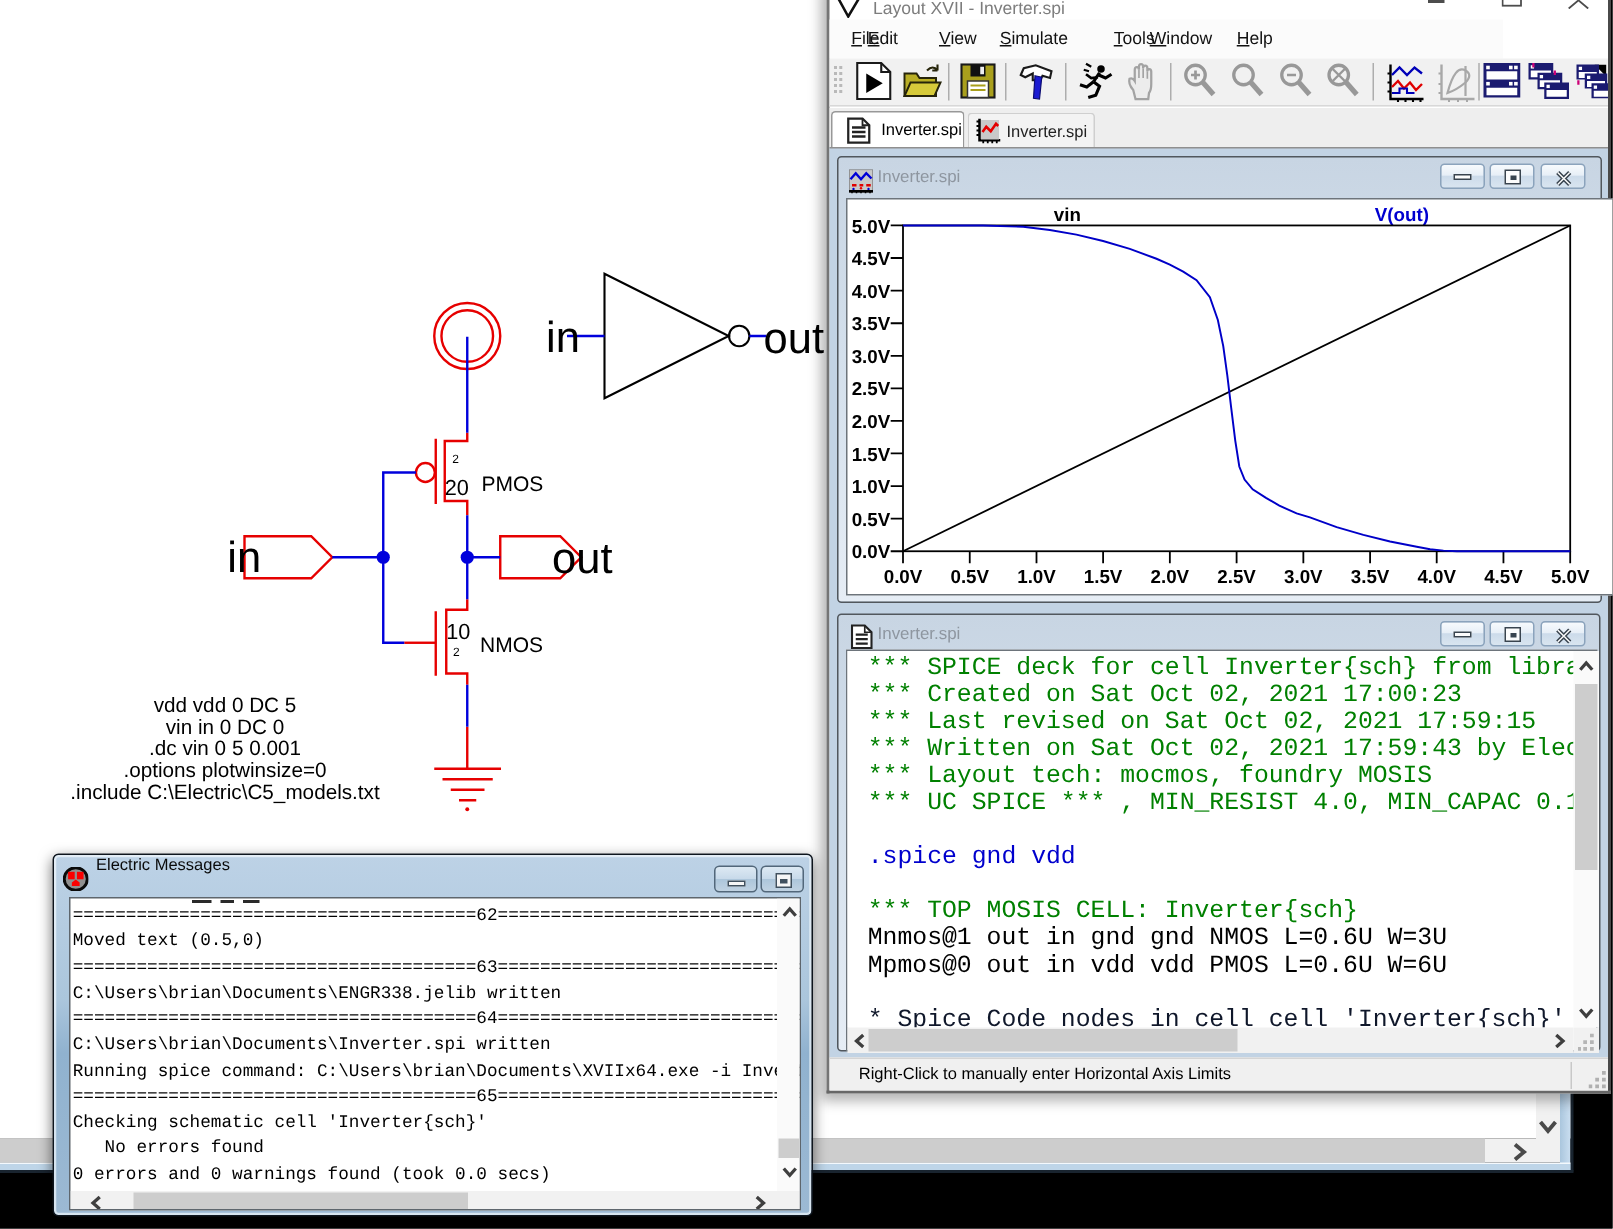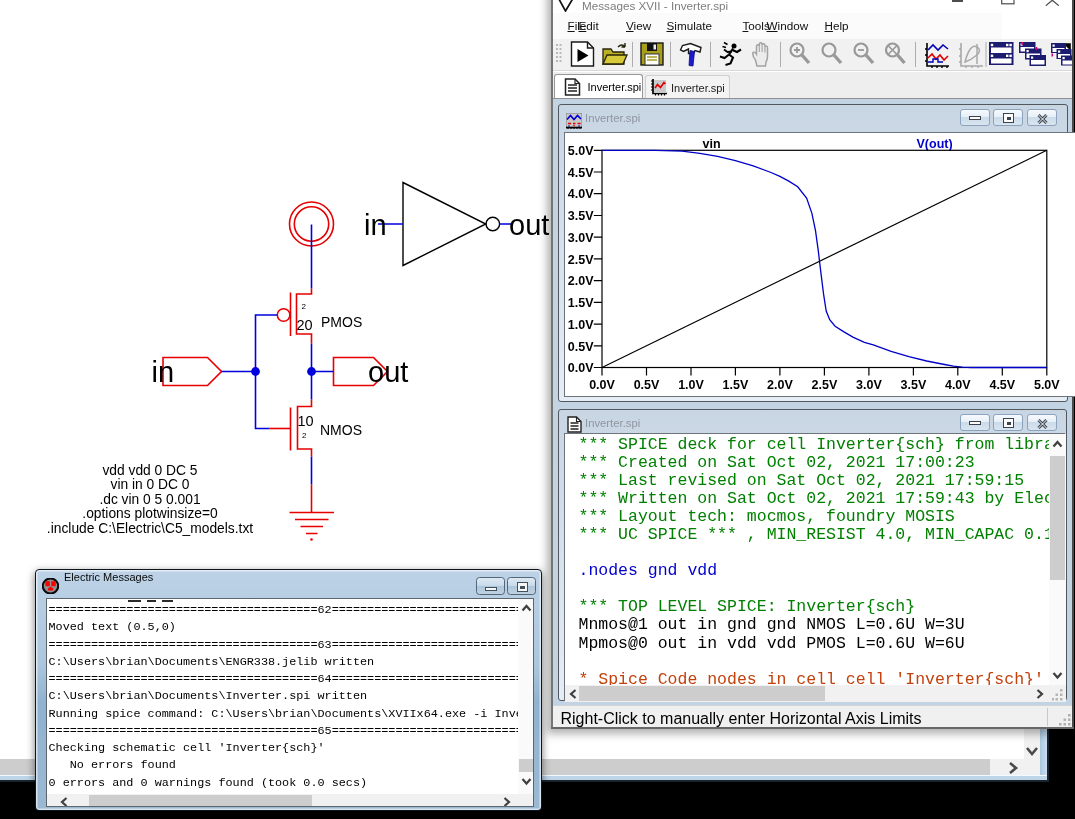--- a/index.html
+++ b/index.html
@@ -147,21 +147,21 @@
 <div class="abs" id="lts" style="left:551px;top:-14px;width:523px;height:743px;background:#fff;
  box-shadow:-4px 5px 8px rgba(0,0,0,.30)">
 
  <div class="abs" style="left:0;top:0;width:1.5px;height:743px;background:#757575"></div>
  <div class="abs" style="left:520.5px;top:0;width:2.5px;height:743px;background:#4a4a4a"></div>
  <div class="abs" style="left:0;top:741px;width:523px;height:2px;background:#676767"></div>
 
  <svg class="abs" style="left:6px;top:14px" width="20" height="12" viewBox="0 0 20 12">
    <path d="M0.8,-3 L8.5,11 L16.8,-3" fill="none" stroke="#111" stroke-width="1.7"></path>
     </svg>
- <div class="abs" style="left:31px;top:12.6px;font-size:11.7px;color:#7d7d7d">Messages XVII - Inverter.spi</div>
+ <div class="abs" style="left:31px;top:12.6px;font-size:11.7px;color:#7d7d7d">Layout XVII - Inverter.spi</div>
  <div class="abs" style="left:401px;top:14px;width:11px;height:1.6px;background:#4d4d4d"></div>
  <svg class="abs" style="left:450px;top:14px" width="14" height="4.5" viewBox="0 0 14 4.5">
       <rect x="0.7" y="-9" width="12.3" height="12.8" fill="none" stroke="#4d4d4d" stroke-width="1.2"></rect>
     </svg>
  <svg class="abs" style="left:494px;top:14px" width="15" height="6" viewBox="0 0 15 6">
       <path d="M0.8,5.7 L7.3,0.2 L13.8,5.7" fill="none" stroke="#4d4d4d" stroke-width="1.2"></path>
     </svg>
 
  <div class="abs" id="menubar" style="left:1.5px;top:27px;width:449px;height:26px;background:#fbfbfb;font-size:11.7px;color:#111">
   <span class="abs" style="left:15px;top:5.5px"><u>F</u>ile</span>
@@ -445,27 +445,27 @@
       </div>
   <div class="ccontent" style="left:5px;top:23px;width:500.5px;height:268px">
    <div class="abs" style="left:0;top:0;width:484px;height:251px;overflow:hidden;background:#fff">
     <pre class="mono" style="position:absolute;left:13.5px;top:2px;font-size:16.5px;line-height:18.05px;color:#000"><span style="color:#008000">*** SPICE deck for cell Inverter{sch} from librar
 *** Created on Sat Oct 02, 2021 17:00:23
 *** Last revised on Sat Oct 02, 2021 17:59:15
 *** Written on Sat Oct 02, 2021 17:59:43 by Elect
 *** Layout tech: mocmos, foundry MOSIS
 *** UC SPICE *** , MIN_RESIST 4.0, MIN_CAPAC 0.1F</span>
 
-<span style="color:#0000cd">.nodes gnd vdd</span>
-
-<span style="color:#008000">*** TOP LEVEL SPICE: Inverter{sch}</span>
+<span style="color:#0000cd">.spice gnd vdd</span>
+
+<span style="color:#008000">*** TOP MOSIS CELL: Inverter{sch}</span>
 Mnmos@1 out in gnd gnd NMOS L=0.6U W=3U
 Mpmos@0 out in vdd vdd PMOS L=0.6U W=6U
 
-<span style="color:#c2410c">* Spice Code nodes in cell cell 'Inverter{sch}'</span></pre>
+<span style="color:#0f172a">* Spice Code nodes in cell cell 'Inverter{sch}'</span></pre>
    </div>
    <div class="sbtrack" style="left:484px;top:0;width:16.5px;height:251px;background:#fafafa"></div>
    <div class="sbthumb" style="left:484.5px;top:22px;width:15.5px;height:124px"></div>
    <svg class="abs" style="left:487px;top:6px" width="11" height="9" viewBox="0 0 11 9">
           <path d="M1.5,6.5 L5.5,2 L9.5,6.5" fill="none" stroke="#3f3f3f" stroke-width="2.2"></path>
         </svg>
    <svg class="abs" style="left:487px;top:237px" width="11" height="9" viewBox="0 0 11 9">
           <path d="M1.5,2 L5.5,6.5 L9.5,2" fill="none" stroke="#3f3f3f" stroke-width="2.2"></path>
         </svg>
    <div class="sbtrack" style="left:0;top:251px;width:484px;height:17px"></div>
@@ -484,21 +484,21 @@
             <rect x="8" y="9" width="2.5" height="2.5"></rect>
             <rect x="3.5" y="4.5" width="2.5" height="2.5"></rect>
             <rect x="3.5" y="9" width="2.5" height="2.5"></rect>
             <rect x="0" y="9" width="2" height="2.5"></rect>
           </g>
         </svg>
   </div>
  </div>
 
  <div class="abs" style="left:1.5px;top:719px;width:519px;height:22px;background:#f0f0f0;border-top:1px solid #d4d4d4">
-  <span class="abs" style="left:8px;top:4px;font-size:16px;color:#000">Right-Click to manually enter Horizontal Axis Limits</span>
+  <span class="abs" style="left:20px;top:4px;font-size:11px;color:#000">Right-Click to manually enter Horizontal Axis Limits</span>
   <div class="abs" style="left:494px;top:2px;width:1px;height:18px;background:#c8c8c8"></div>
   <svg class="abs" style="left:506px;top:8px" width="13" height="13" viewBox="0 0 13 13">
         <g fill="#b0b0b0">
           <rect x="9" y="0" width="2.5" height="2.5"></rect>
           <rect x="9" y="4.5" width="2.5" height="2.5"></rect>
           <rect x="9" y="9" width="2.5" height="2.5"></rect>
           <rect x="4.5" y="4.5" width="2.5" height="2.5"></rect>
           <rect x="4.5" y="9" width="2.5" height="2.5"></rect>
           <rect x="0" y="9" width="2.5" height="2.5"></rect>
         </g>

